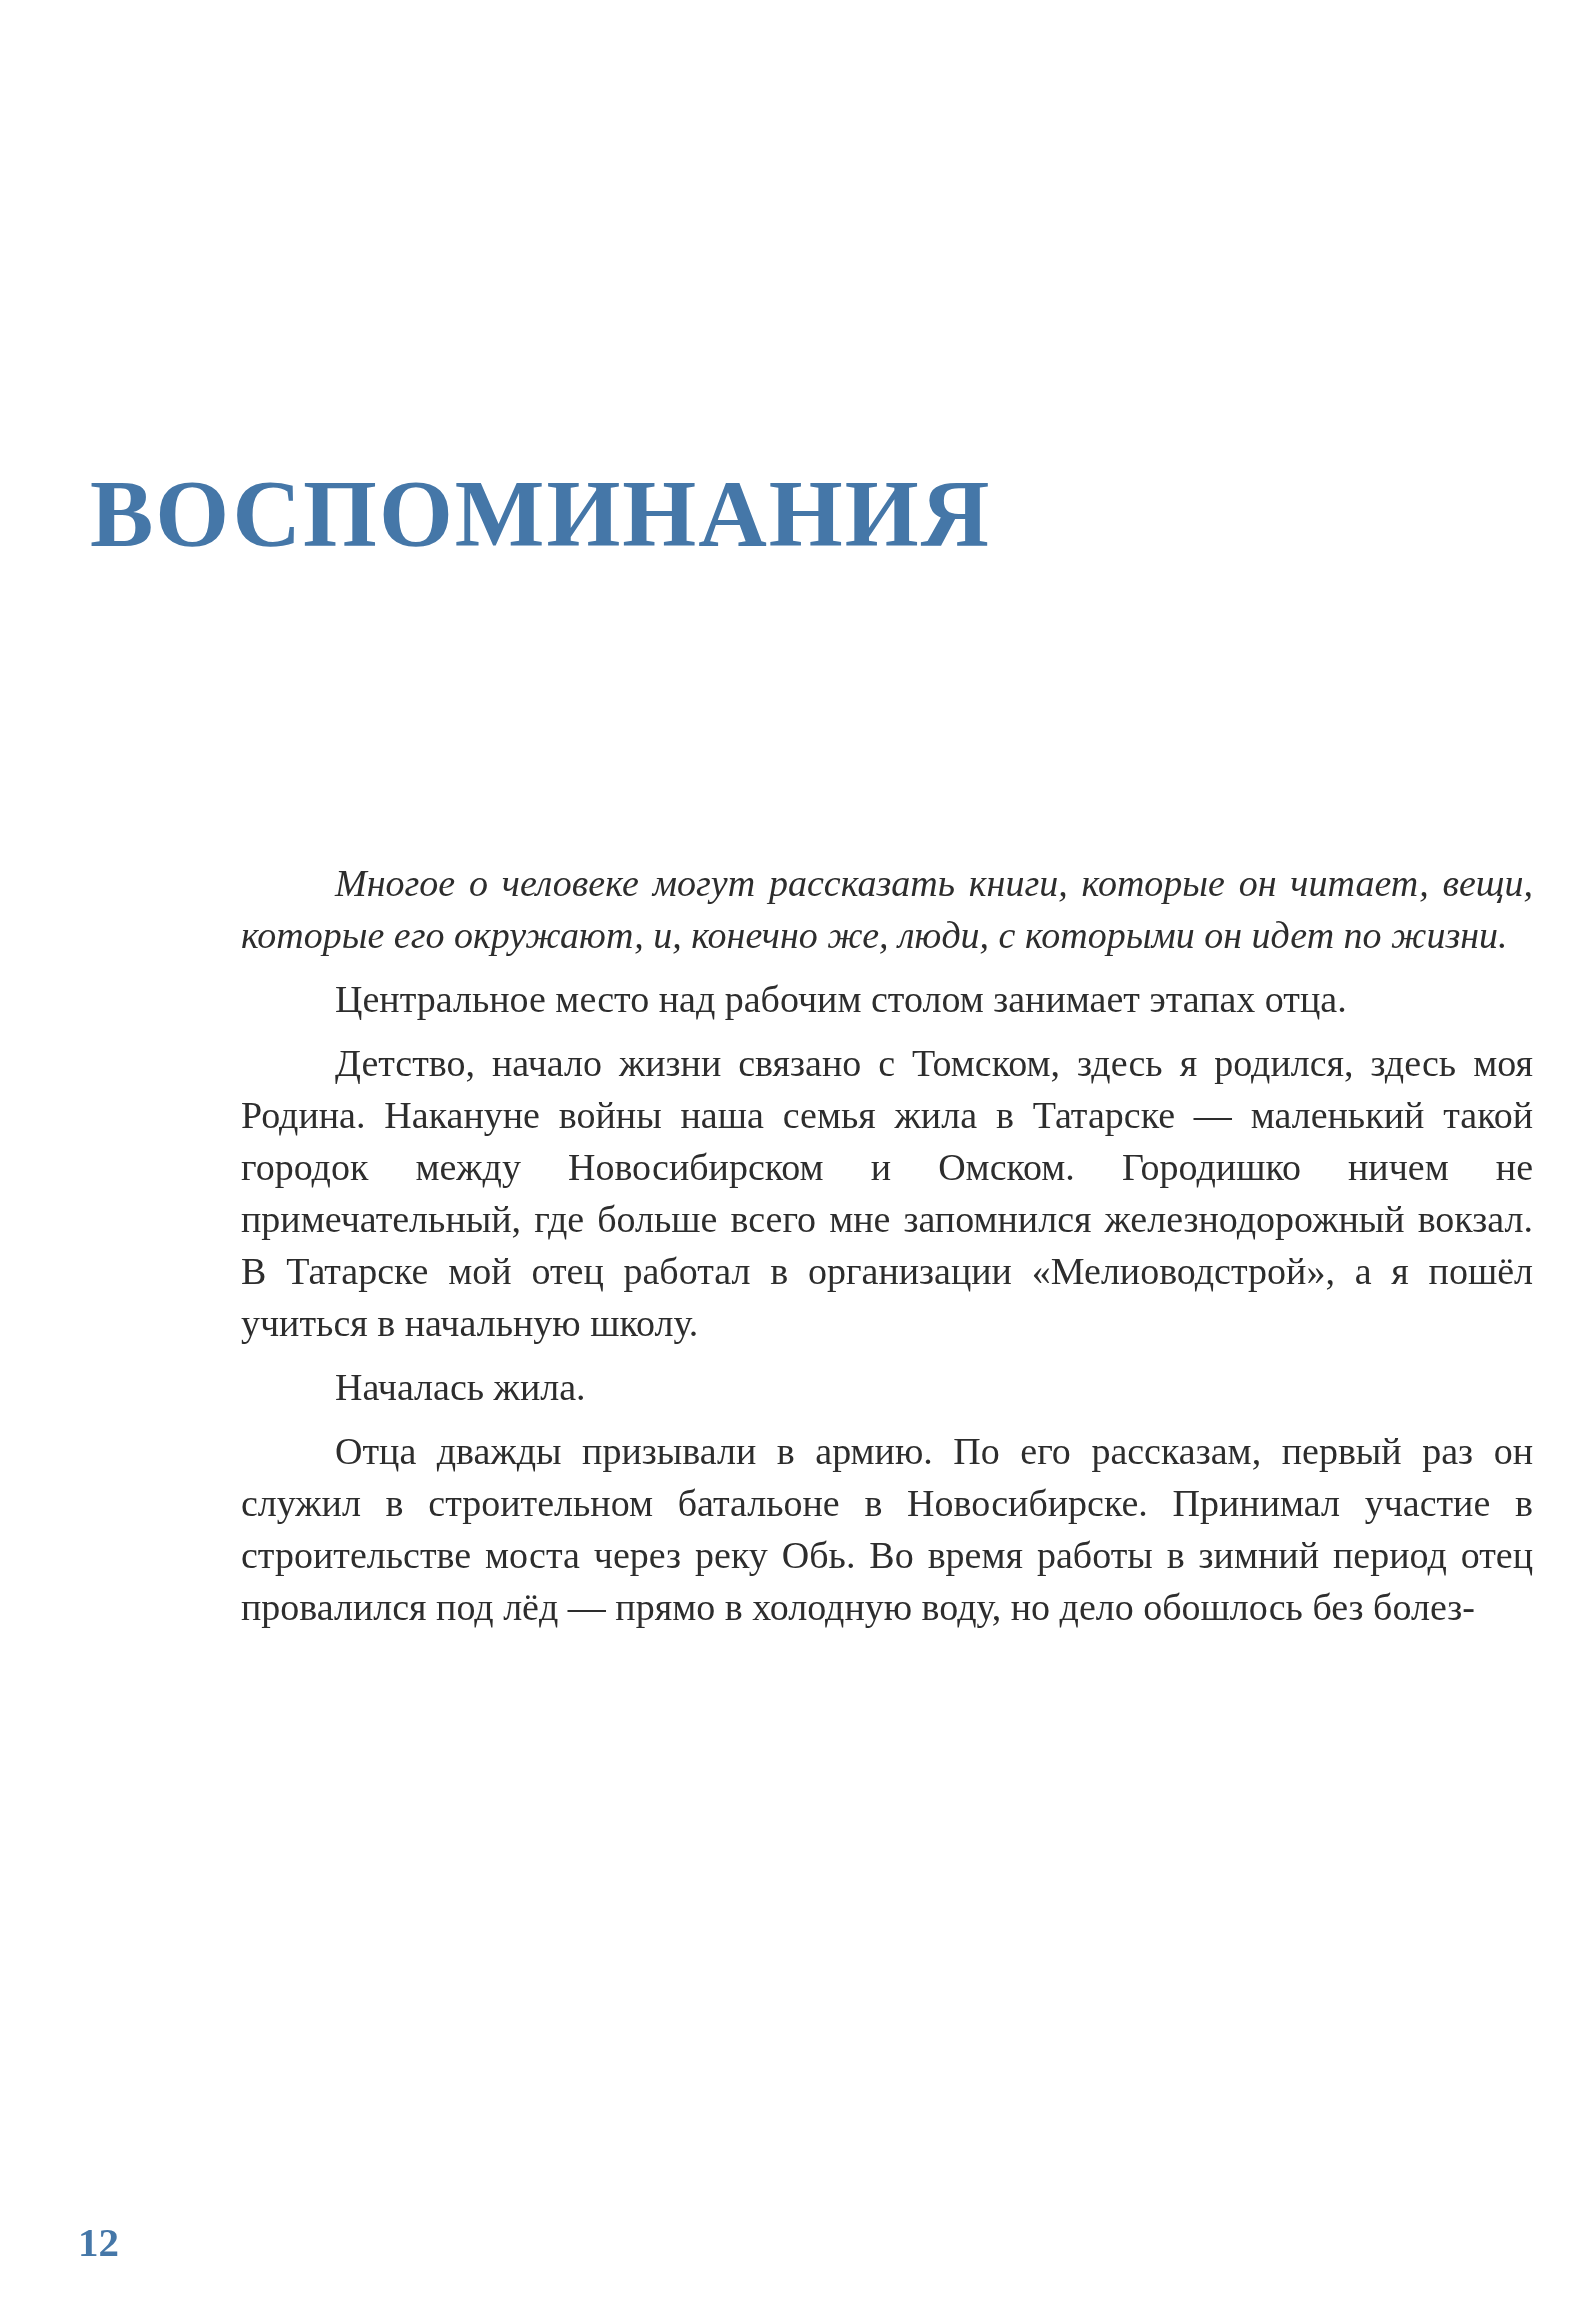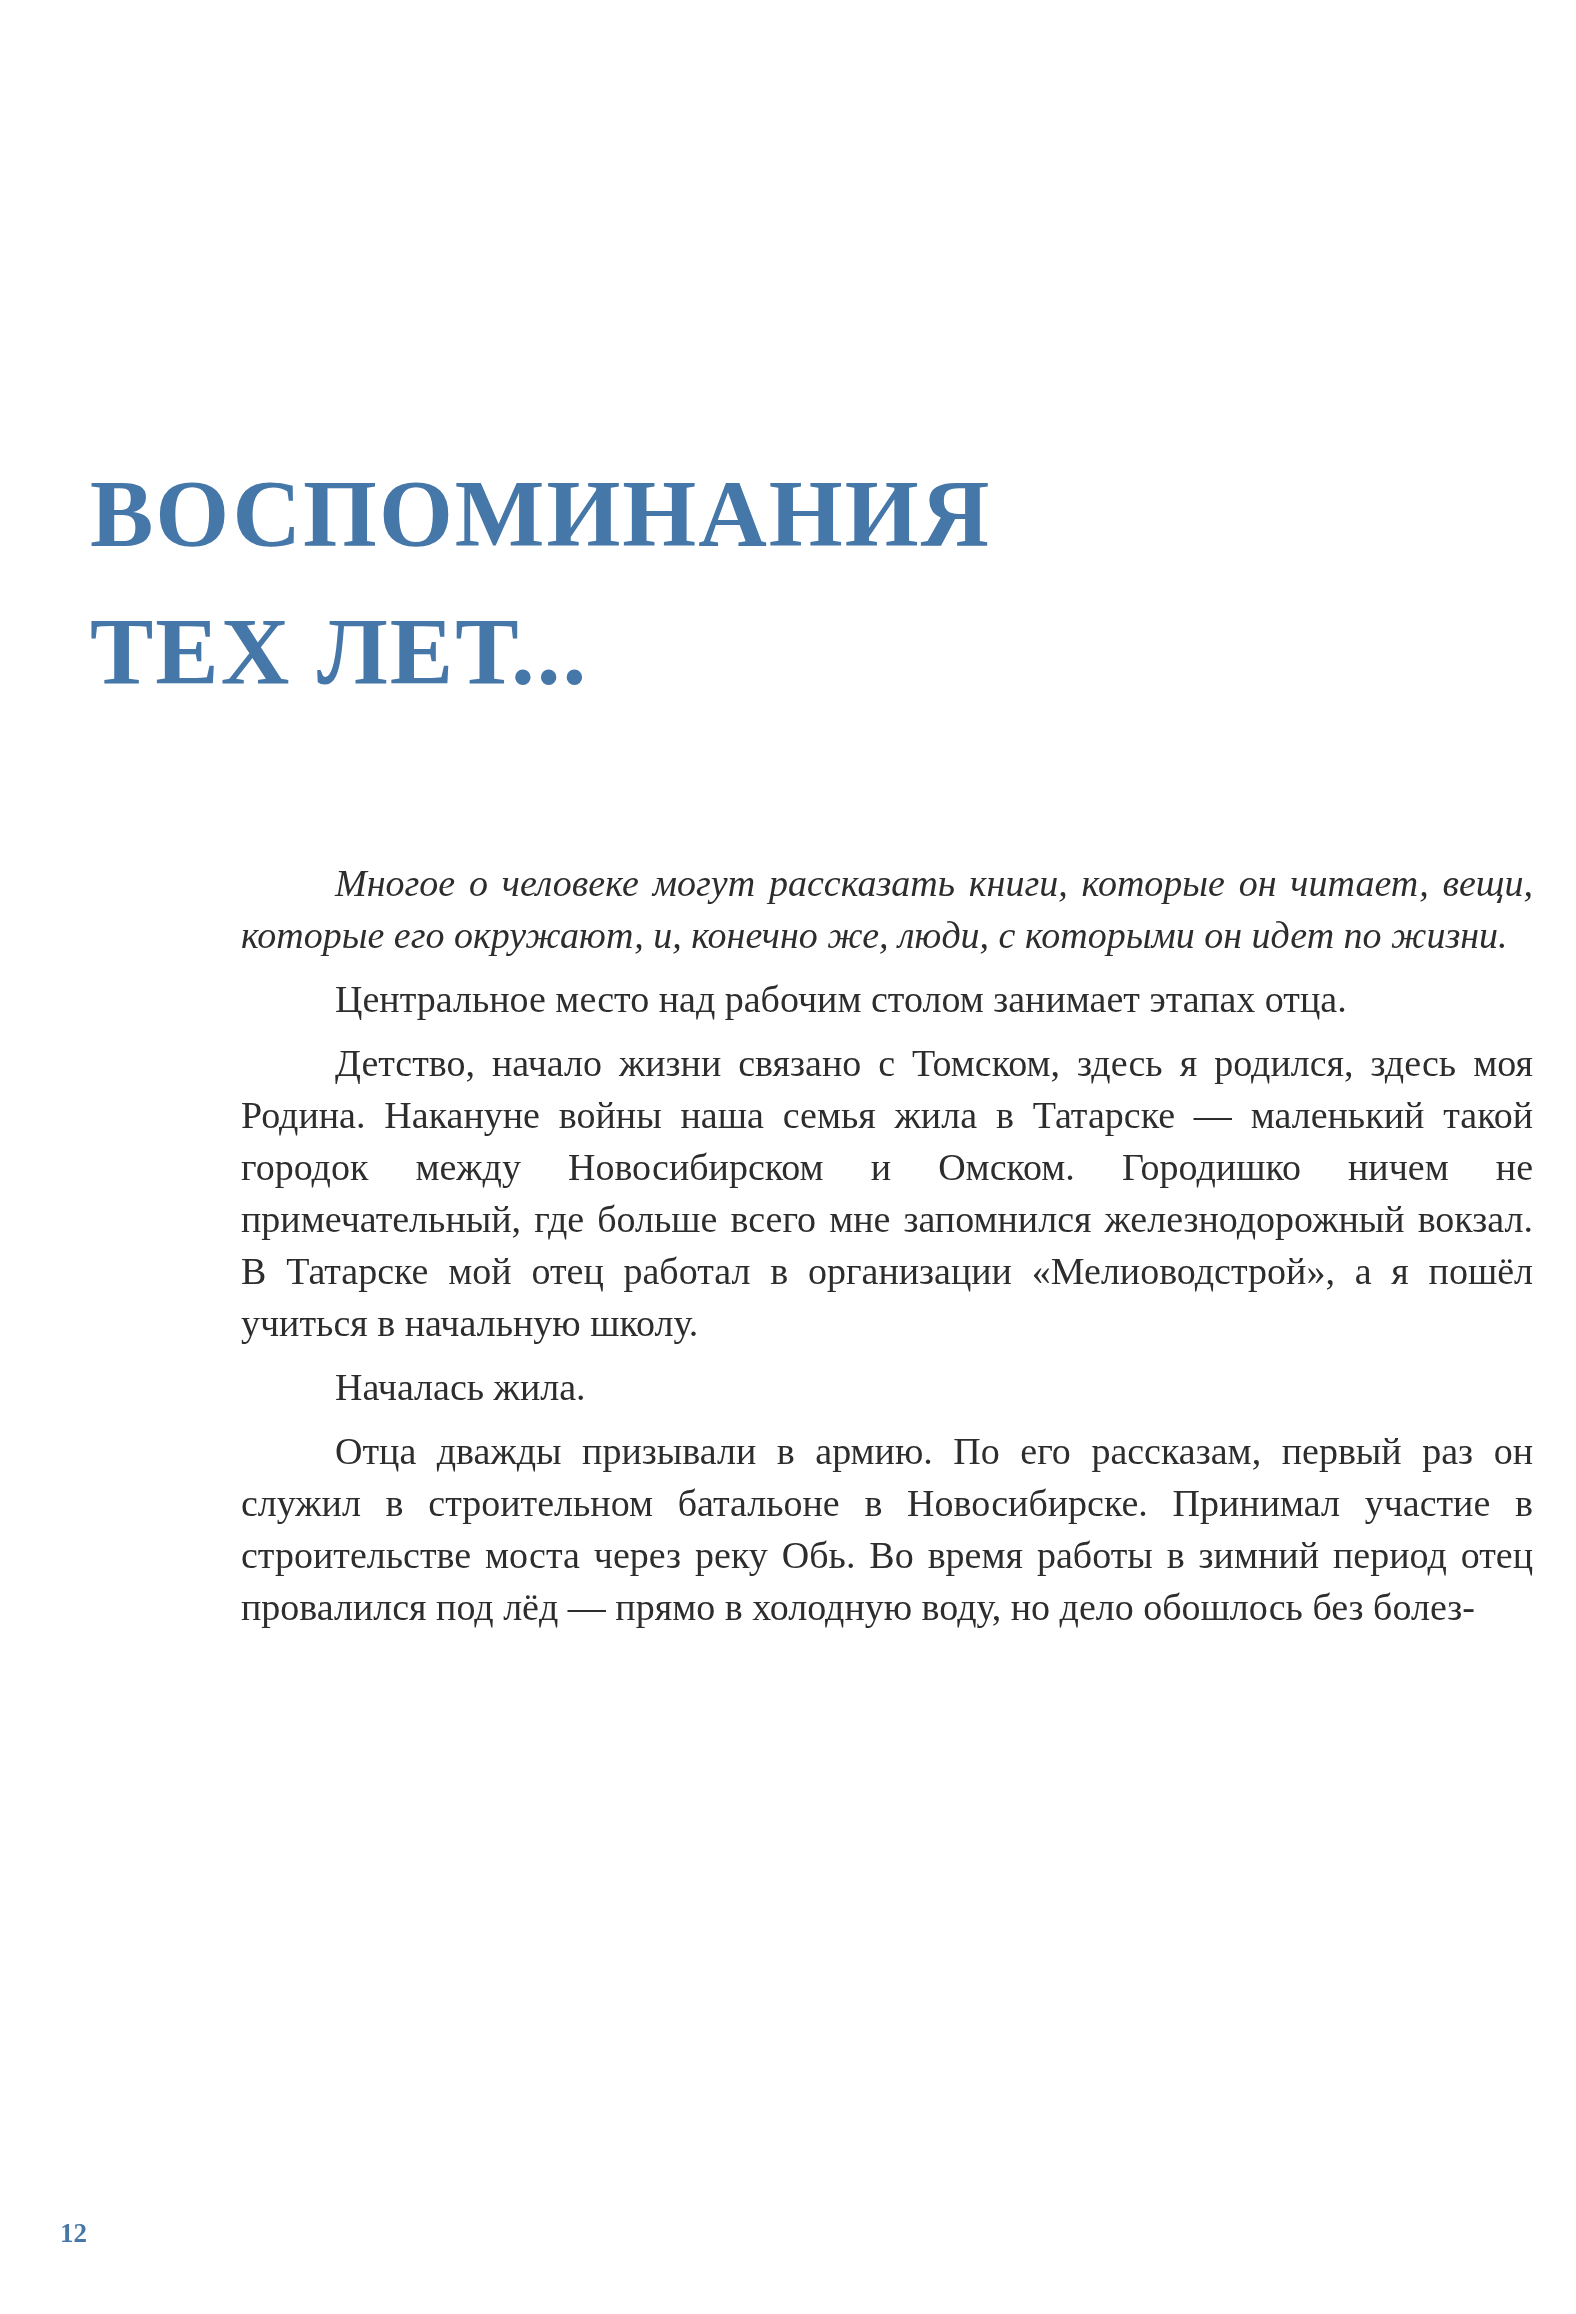--- a/index.html
+++ b/index.html
@@ -43,35 +43,34 @@
     text-indent: 94px;
   }
   .text-block p.gap {
     margin-top: 52px;
   }
   .italic {
     font-style: italic;
   }
   .page-number {
     position: absolute;
-    left: 60px;
+    left: 78px;
     top: 2218px;
     color: #4577a8;
     font-weight: bold;
-    font-size: 27px;
+    font-size: 41px;
   }
 </style>
 </head>
 <body>
 
 <div class="page">
 
   <h1 class="page-title">
     <span>ВОСПОМИНАНИЯ</span><br>
-    <span>ТЕХ ЛЕТ...</span>
   </h1>
 
   <div class="text-block" id="paragraphs">
       <p class="italic"><span class="italic">Многое о человеке могут рассказать книги, которые он читает, вещи, которые его окружают, и, конечно же, люди, с которыми он идет по жизни.</span></p>
       <p><span>Центральное место над рабочим столом занимает этапах отца.</span></p>
       <p><span>Детство, начало жизни связано с Томском, здесь я родился, здесь моя Родина. Накануне войны наша семья жила в Татарске — маленький такой городок между Новосибирском и Омском. Городишко ничем не примечательный, где больше всего мне запомнился железнодорожный вокзал. В Татарске мой отец работал в организации «Мелиоводстрой», а я пошёл учиться в начальную школу.</span></p>
       <p><span>Началась жила.</span></p>
       <p><span>Отца дважды призывали в армию. По его рассказам, первый раз он служил в строительном батальоне в Новосибирске. Принимал участие в строительстве моста через реку Обь. Во время работы в зимний период отец провалился под лёд — прямо в холодную воду, но дело обошлось без болез-</span></p>
     </div>
 

